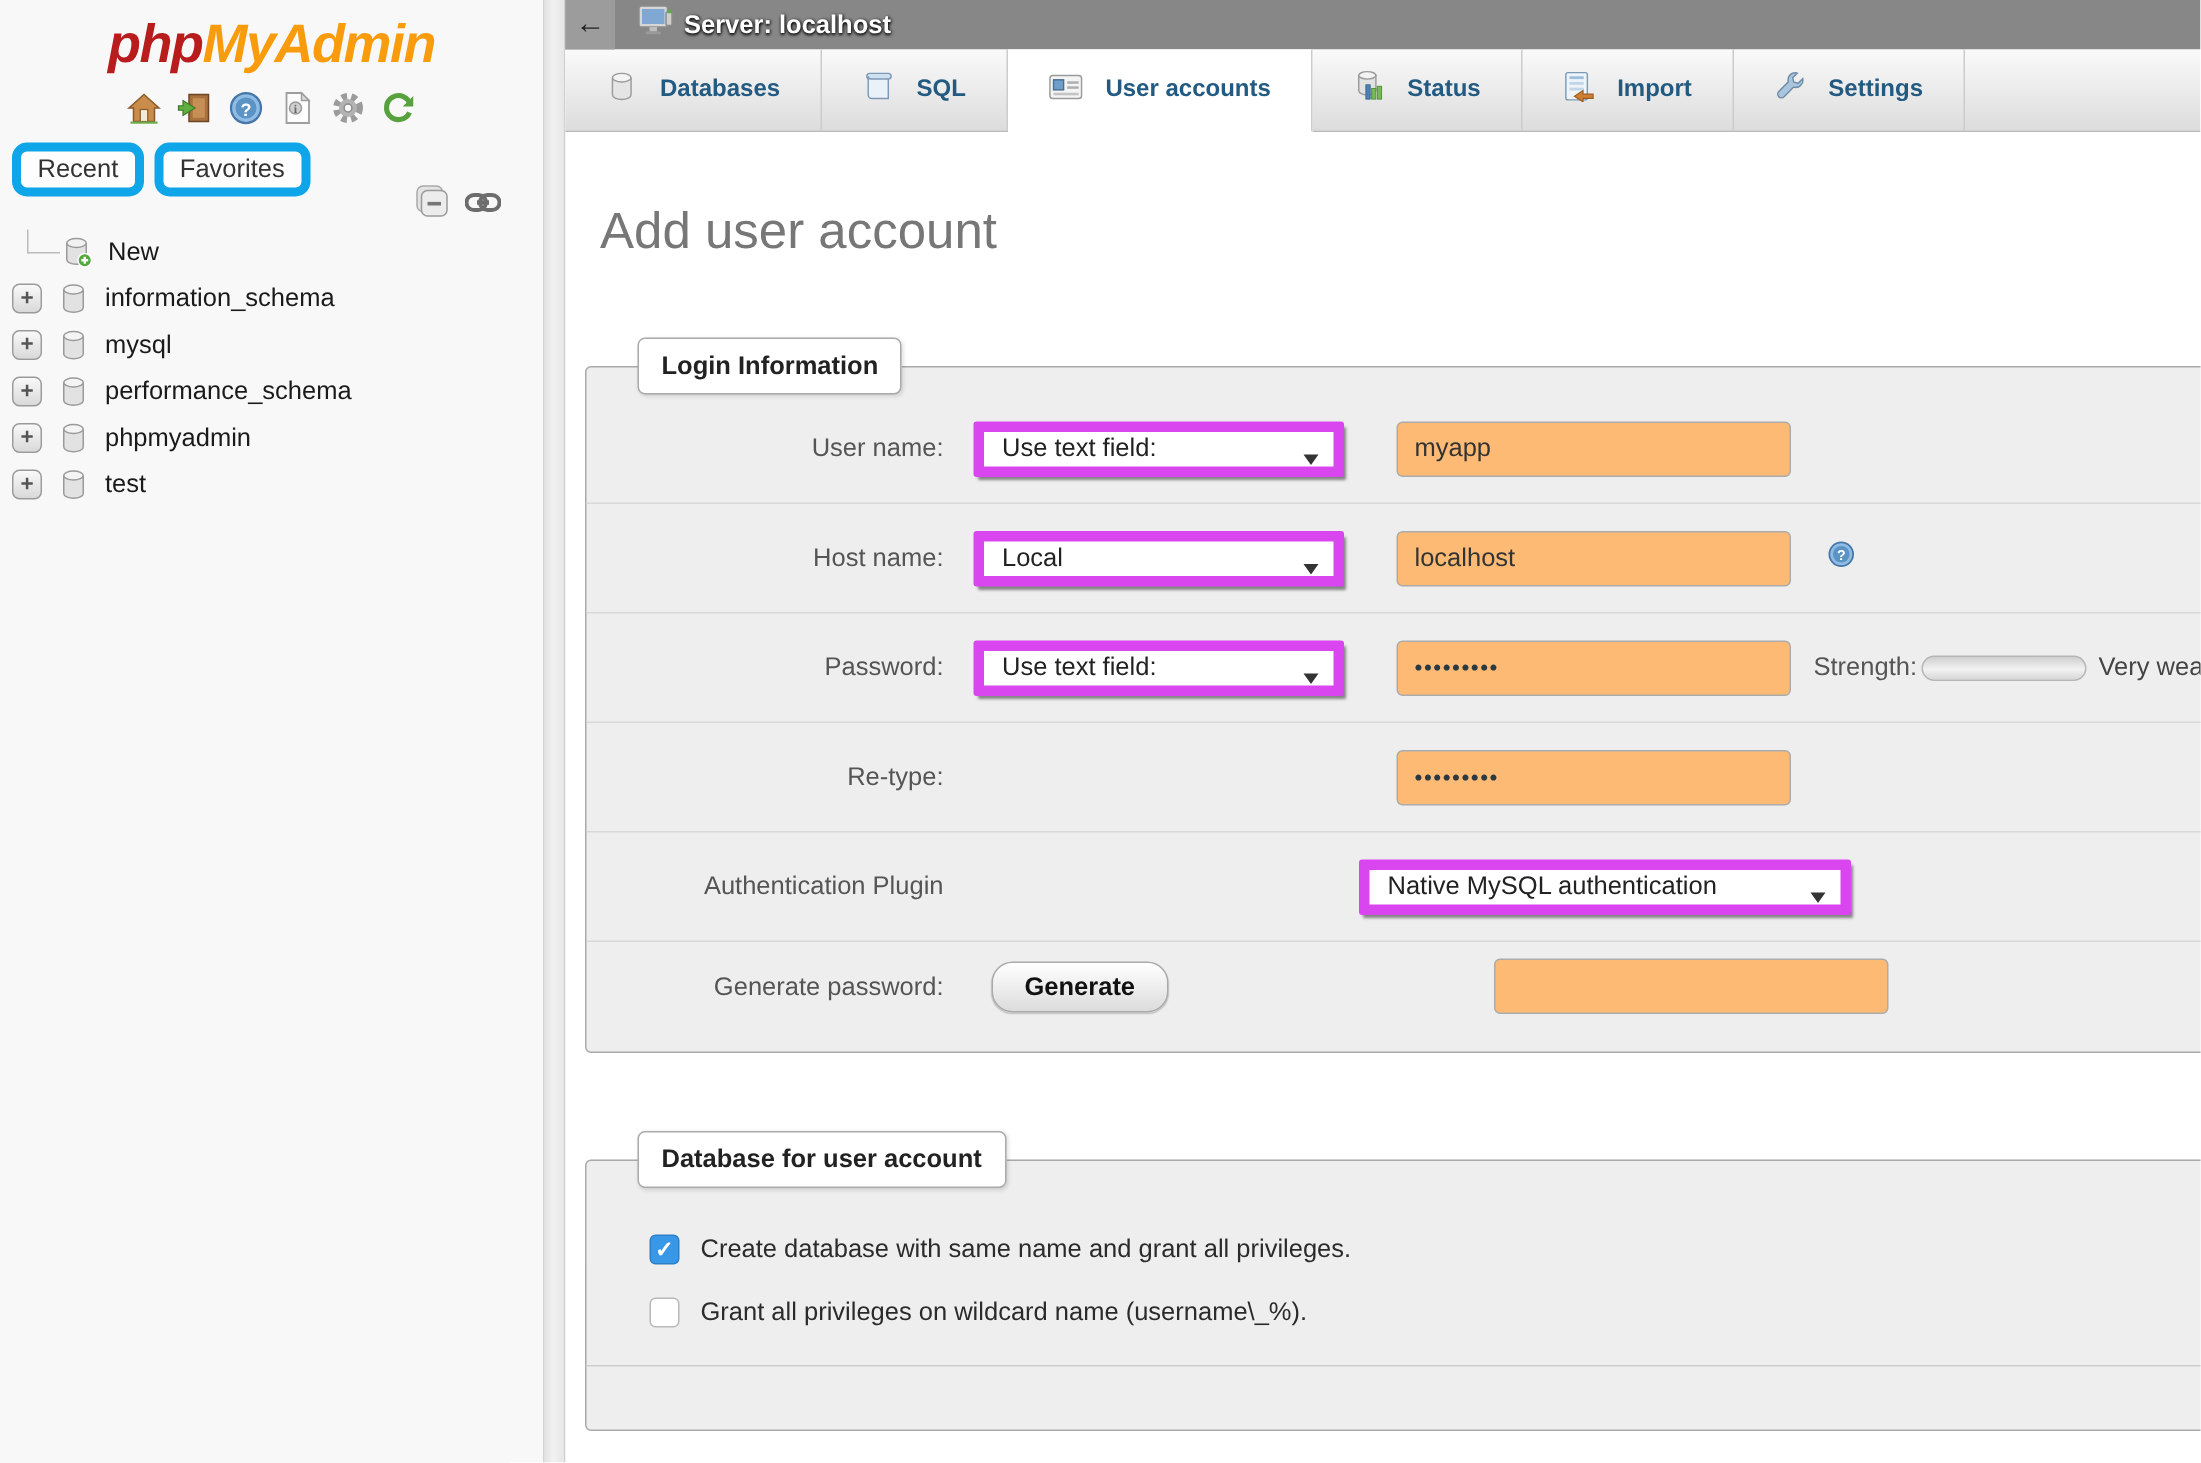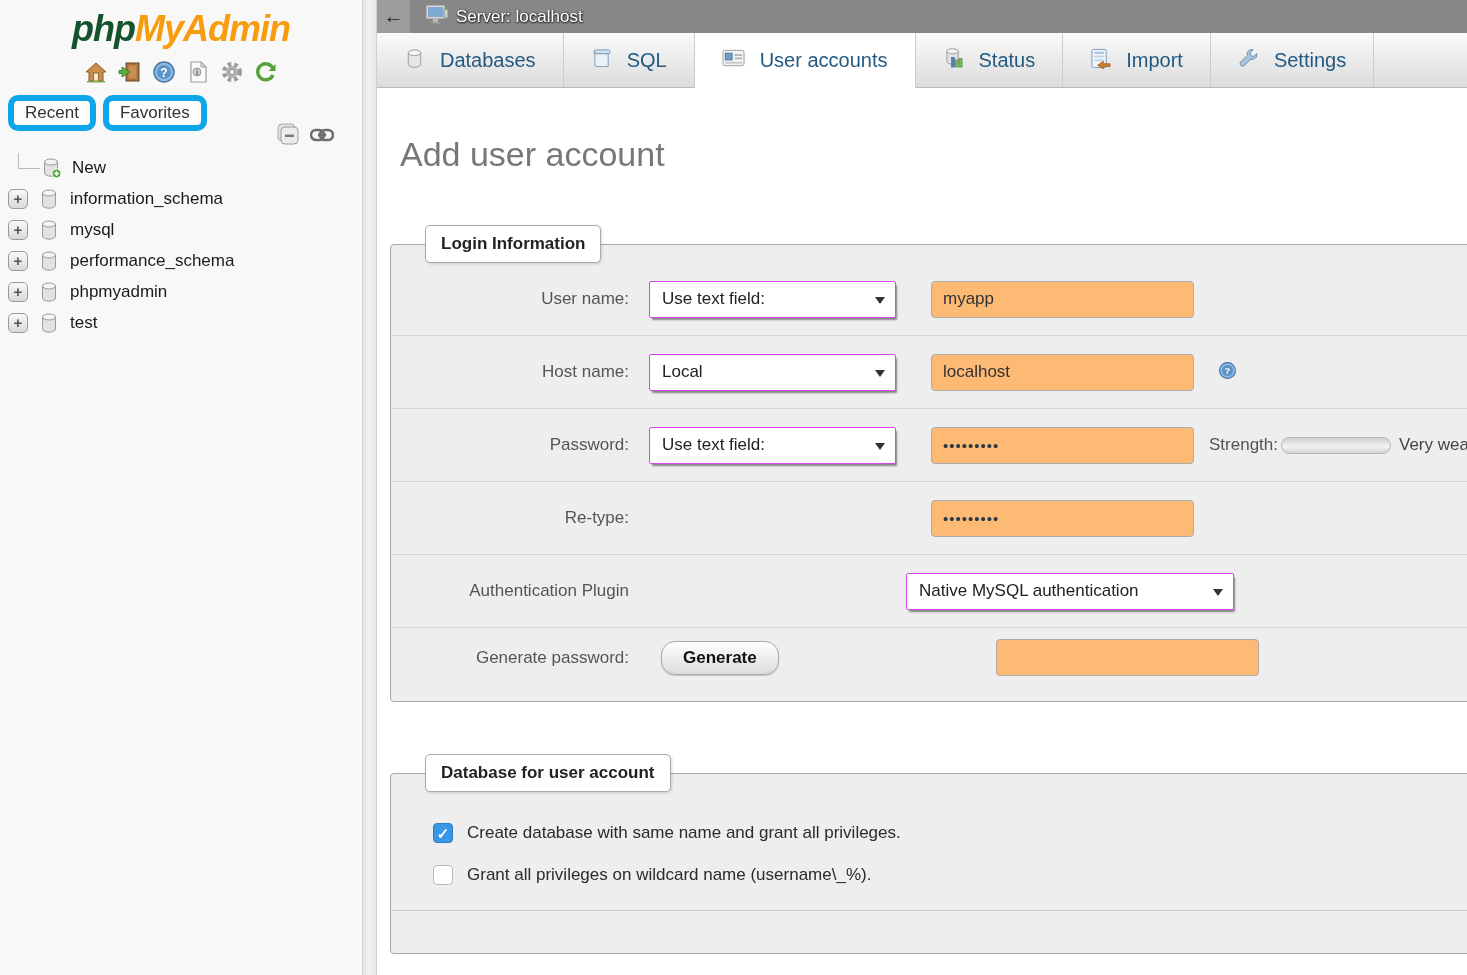--- a/index.html
+++ b/index.html
@@ -9,21 +9,21 @@
     background: #fff;
     position: relative;
   }
 
   
   .sidebar {
     position: absolute; left: 0; top: 0; width: 362px; height: 975px;
     background: #f8f8f8;
   }
   .logo { text-align: center; margin-top: 8px; font-size: 36px; font-weight: bold; font-style: italic; letter-spacing: -1px; }
-  .logo .php { color: #14532d; }
+  .logo .php { color: #b91c1c; }
   .logo .myadmin { color: #f89c0e; }
   .nav-icons { display: flex; justify-content: center; align-items: center; gap: 10px; margin-top: 9px; height: 26px; }
   .nav-icons .nicon { width: 24px; height: 24px; display: inline-flex; align-items: center; justify-content: center; cursor: pointer; }
   .quick-btns { display: flex; gap: 7px; margin: 10px 0 0 8px; }
   .quick-btn {
     border: 6px solid #0ea5e9; border-radius: 10px; background: #fdfdfd;
     font-size: 17px; color: #333; padding: 2px 11px; cursor: pointer;
   }
   .tree-controls { position: absolute; top: 122px; right: 28px; display: flex; gap: 9px; align-items: center; }
   .tree-controls .nicon { cursor: pointer; }
@@ -51,34 +51,34 @@
   .main { position: absolute; left: 377px; top: 0; width: 1090px; height: 975px; background: #fff; }
 
   .serverbar { height: 33px; background: #878787; display: flex; align-items: center; }
   .back-btn {
     width: 33px; height: 33px; background: #9c9c9c; color: #1d1d1d;
     display: flex; align-items: center; justify-content: center;
     font-size: 20px; cursor: pointer; flex: 0 0 auto;
   }
   .server-title { display: flex; align-items: center; gap: 7px; margin-left: 15px; }
   .server-title .stext {
-    color: #fff; font-weight: normal; font-size: 17px;
+    color: #fff; font-weight: bold; font-size: 17px;
     text-shadow: 0 1px 2px rgba(0,0,0,0.9), 1px 0 2px rgba(0,0,0,0.6);
   }
 
   .tabbar {
     height: 55px; display: flex;
     background: linear-gradient(#fafafa, #dcdcdc);
     border-bottom: 1px solid #b9b9b9;
   }
   .tab {
     display: flex; align-items: center; gap: 15px; padding: 0 27px;
     border-right: 1px solid #cccccc; cursor: pointer; white-space: nowrap;
   }
-  .tab .tlabel { color: #235a81; font-weight: normal; font-size: 20px; }
+  .tab .tlabel { color: #235a81; font-weight: bold; font-size: 16px; }
   .tab.active { background: #fff; border-bottom: 1px solid #fff; margin-bottom: -1px; }
 
   .content { padding-left: 13px; }
   h2.page-title { margin: 47px 0 51px 10px; font-size: 34px; font-weight: normal; color: #777; }
 
   fieldset.pma-fieldset {
     width: 1123px; background: #eeeeee; border: 1px solid #a9a9a9; border-radius: 4px;
     padding: 0;
   }
   fieldset.pma-fieldset legend {
@@ -87,21 +87,21 @@
     box-shadow: 1px 1px 3px rgba(0,0,0,0.15);
   }
   .frow { display: flex; align-items: center; min-height: 73px; border-bottom: 1px solid #d8d8d8; }
   .frow.last { border-bottom: none; padding-bottom: 14px; }
   .flabel { width: 238px; text-align: right; font-size: 17px; color: #555; flex: 0 0 auto; }
   .ctrl1 { margin-left: 20px; flex: 0 0 auto; }
   .ctrl2 { margin-left: 10px; flex: 0 0 auto; }
   .spacer-sel { width: 247px; margin-left: 20px; flex: 0 0 auto; }
 
   .pma-select {
-    width: 247px; height: 37px; background: #fff; border: 1px solid #d946ef; border-radius: 2px;
+    width: 247px; height: 37px; background: #fff; border: 7px solid #d946ef; border-radius: 2px;
     box-shadow: 2px 3px 2px -1px rgba(0,0,0,0.45);
     display: flex; align-items: center; position: relative;
     font-size: 17px; color: #222; padding-left: 12px; cursor: pointer; white-space: nowrap;
   }
   .pma-select .arrow {
     position: absolute; right: 10px; top: 15px;
     width: 0; height: 0; border-left: 5px solid transparent; border-right: 5px solid transparent;
     border-top: 7px solid #333;
   }
   .pma-select.wide { width: 328px; }

